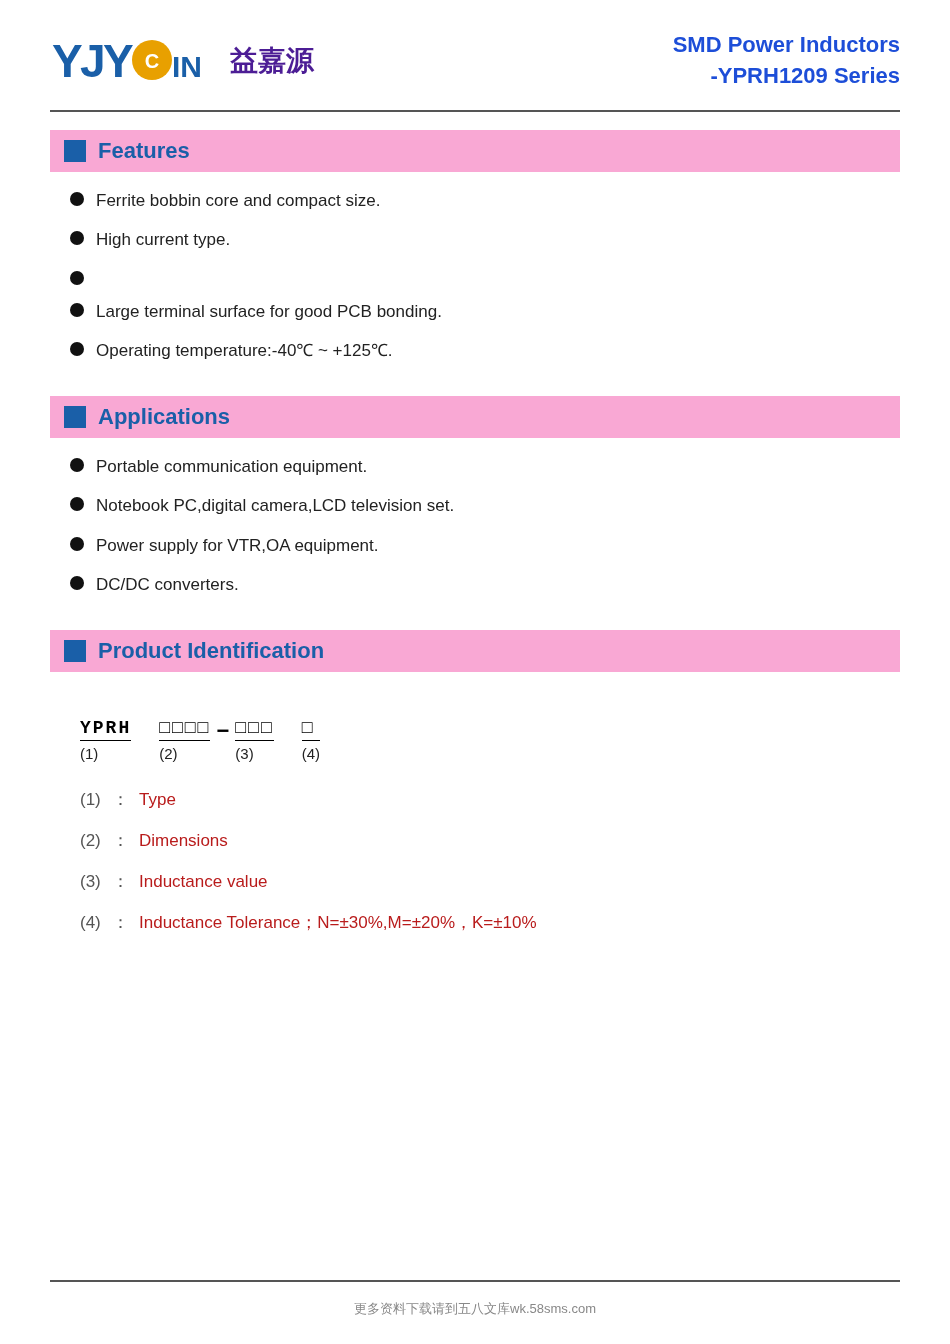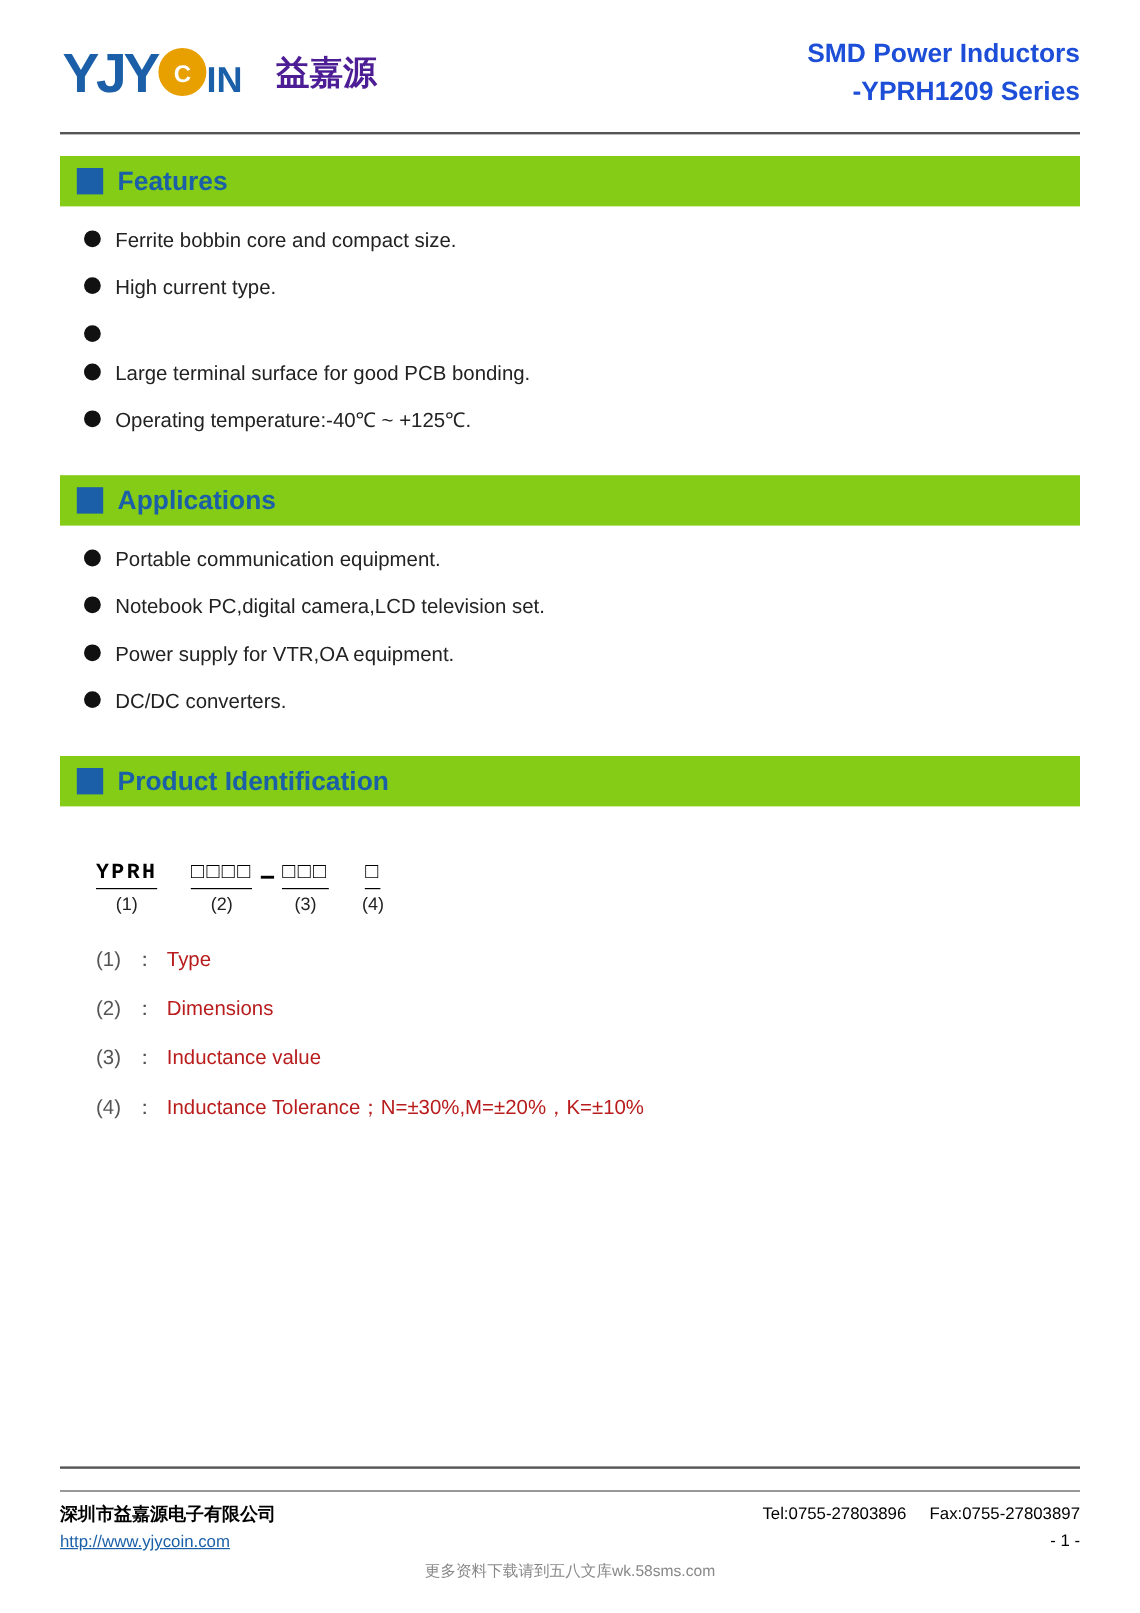--- a/index.html
+++ b/index.html
@@ -57,21 +57,21 @@
     .divider {
       border: none;
       border-top: 2px solid #555;
       margin-bottom: 18px;
     }
 
     
     .section-header {
       display: flex;
       align-items: center;
-      background: #84cc16;
+      background: #f9a8d4;
       padding: 8px 14px;
       margin-bottom: 16px;
       gap: 12px;
     }
     .section-icon {
       width: 22px;
       height: 22px;
       background: #1a5fa8;
       flex-shrink: 0;
       display: inline-block;
@@ -113,21 +113,20 @@
     .product-code-diagram {
       display: flex;
       align-items: flex-start;
       gap: 0;
       margin: 22px 0 22px 30px;
       font-size: 18px;
     }
     .code-part {
       display: flex;
       flex-direction: column;
-      align-items: center;
     }
     .code-value {
       font-size: 18px;
       font-weight: bold;
       font-family: "Courier New", monospace;
       border-bottom: 1.5px solid #000;
       padding-bottom: 2px;
       letter-spacing: 2px;
     }
     .code-num {
@@ -350,30 +349,16 @@
         <span class="detail-colon">：</span>
         <span class="detail-value">Inductance Tolerance；N=±30%,M=±20%，K=±10%</span>
       </div>
     </div>
   </div>
 
   <div style="flex: 1;"></div>
 
   <div>
     <hr class="divider">
-    <div class="footer">
-      <div class="footer-left">
-        <span class="footer-company">深圳市益嘉源电子有限公司</span>
-        <a class="footer-link">http://www.yjycoin.com</a>
-      </div>
-      <div class="footer-right">
-        <span class="footer-contact">
-          <span>Tel:0755-27803896</span>
-          &nbsp;&nbsp;&nbsp;
-          <span>Fax:0755-27803897</span>
-        </span>
-        <span class="footer-page">- 1 -</span>
-      </div>
-    </div>
     <div class="footer-watermark">更多资料下载请到五八文库wk.58sms.com</div>
   </div>
 
 </div>
 
 </body></html>

